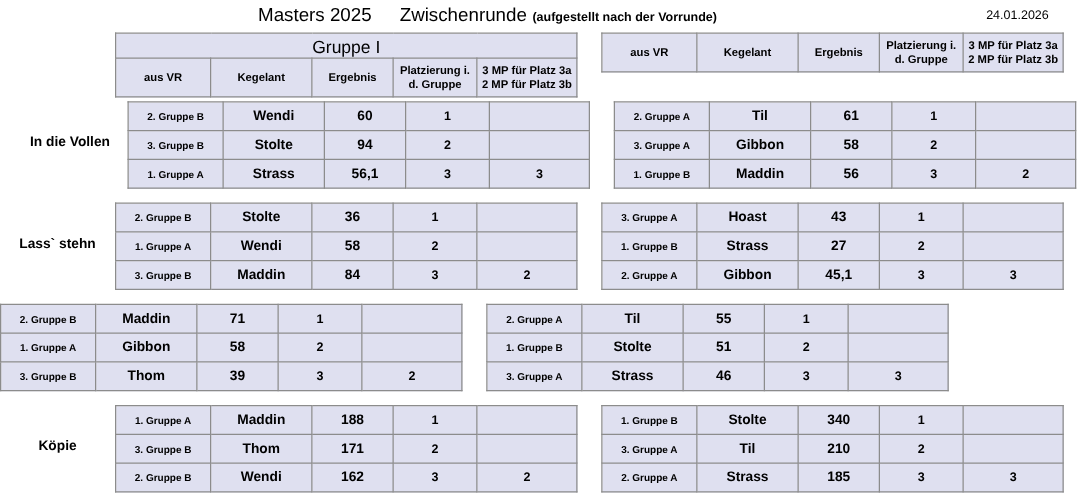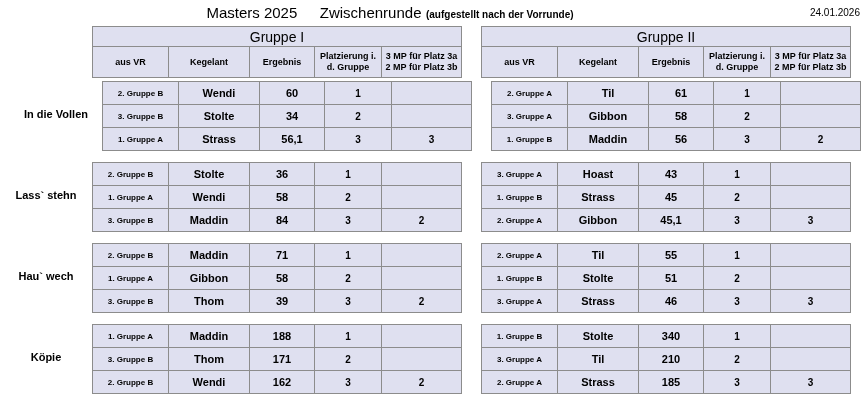--- a/index.html
+++ b/index.html
@@ -36,21 +36,21 @@
   .title-sub {
     font-size: 15px;
     margin-left: 18px;
   }
   .title-note {
     font-size: 10px;
     font-weight: bold;
   }
   .date {
     position: absolute;
-    right: 4px;
+    right: 25px;
     top: 7px;
     font-size: 10px;
   }
   .columns {
     display: flex;
     align-items: flex-start;
     padding-left: 0;
   }
   .rowlabels {
     width: 92px;
@@ -162,23 +162,20 @@
       <td class="c-mp">
         <span>3 MP für Platz 3a</span><br>
         <span>2 MP für Platz 3b</span>
       </td>
     </tr>
   </tbody>
     </table>
   <div class="spacer-mid"></div>
   <table class="grp">
     <tbody>
-        <tr class="grp-title">
-      <td colspan="5">Gruppe II</td>
-    </tr>
     <tr class="hdr">
       <td class="c-vr">aus VR</td>
       <td class="c-name">Kegelant</td>
       <td class="c-erg">Ergebnis</td>
       <td class="c-plat">
         <span>Platzierung i.</span><br>
         <span>d. Gruppe</span>
       </td>
       <td class="c-mp">
         <span>3 MP für Platz 3a</span><br>
@@ -196,21 +193,21 @@
         <tr>
       <td class="c-vr vr">2. Gruppe B</td>
       <td class="c-name nm">Wendi</td>
       <td class="c-erg eg">60</td>
       <td class="c-plat pl">1</td>
       <td class="c-mp mp"></td>
     </tr>
     <tr>
       <td class="vr">3. Gruppe B</td>
       <td class="nm">Stolte</td>
-      <td class="eg">34</td>
+      <td class="eg">94</td>
       <td class="pl">2</td>
       <td class="mp"></td>
     </tr>
     <tr>
       <td class="vr">1. Gruppe A</td>
       <td class="nm">Strass</td>
       <td class="eg">56,1</td>
       <td class="pl">3</td>
       <td class="mp">3</td>
     </tr>
@@ -277,37 +274,36 @@
         <tr>
       <td class="c-vr vr">3. Gruppe A</td>
       <td class="c-name nm">Hoast</td>
       <td class="c-erg eg">43</td>
       <td class="c-plat pl">1</td>
       <td class="c-mp mp"></td>
     </tr>
     <tr>
       <td class="vr">1. Gruppe B</td>
       <td class="nm">Strass</td>
-      <td class="eg">45</td>
+      <td class="eg">27</td>
       <td class="pl">2</td>
       <td class="mp"></td>
     </tr>
     <tr>
       <td class="vr">2. Gruppe A</td>
       <td class="nm">Gibbon</td>
       <td class="eg">45,1</td>
       <td class="pl">3</td>
       <td class="mp">3</td>
     </tr>
   </tbody>
     </table>
 </div>
 
 <div class="block-row" style="margin-top:11px;">
-  <div class="rowlabels blk-label" style="height:66px;">Hau` wech</div>
   <table class="grp">
     <tbody>
         <tr>
       <td class="c-vr vr">2. Gruppe B</td>
       <td class="c-name nm">Maddin</td>
       <td class="c-erg eg">71</td>
       <td class="c-plat pl">1</td>
       <td class="c-mp mp"></td>
     </tr>
     <tr>

